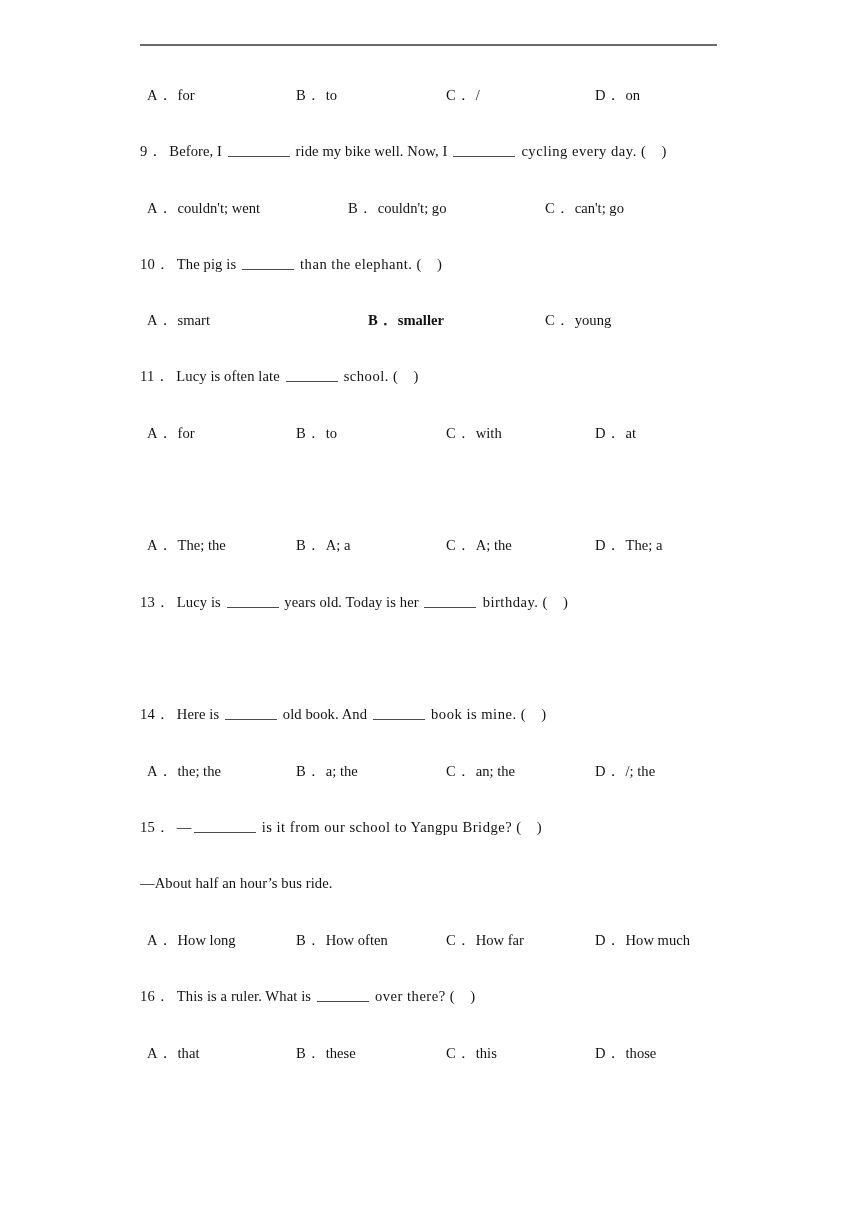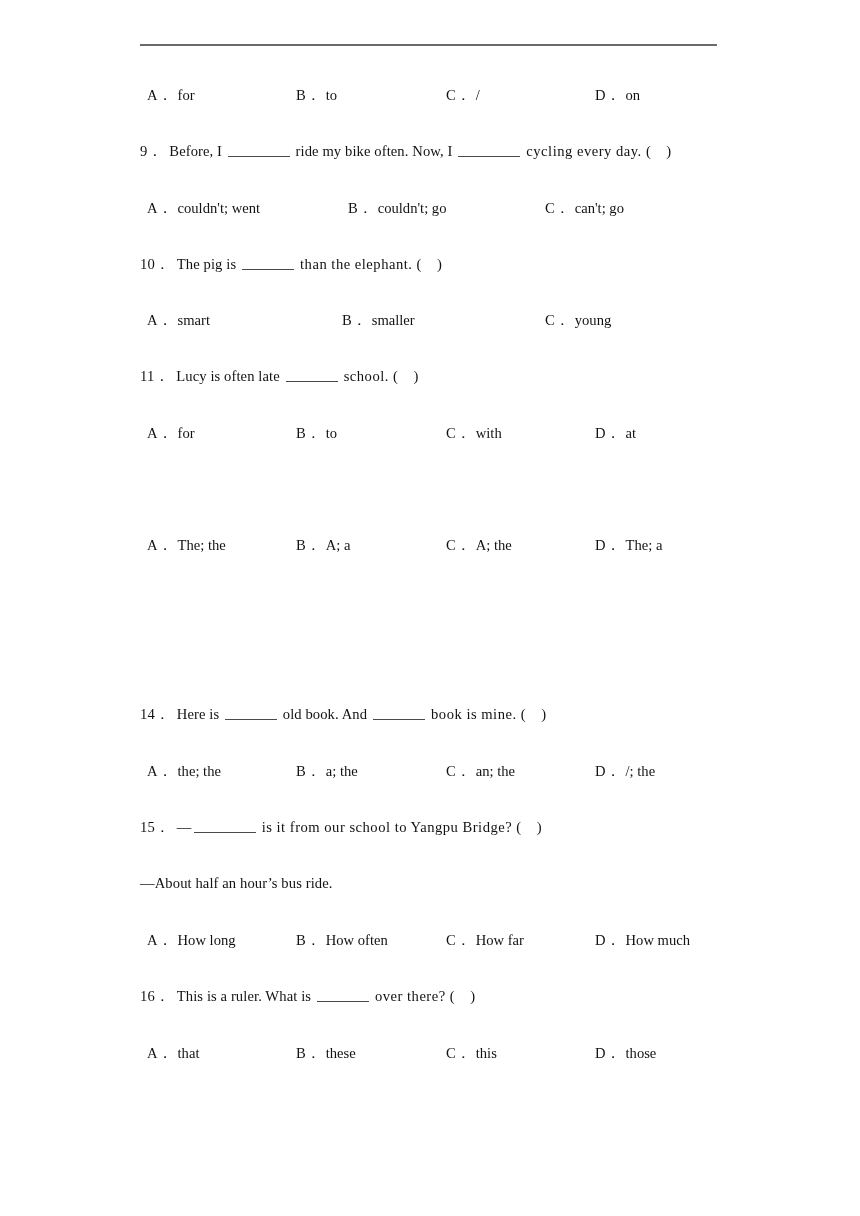--- a/index.html
+++ b/index.html
@@ -85,21 +85,21 @@
     </div>
     <div class="opt" style="left:446px;">
       <span class="mark">C．</span><span class="txt">/</span>
     </div>
     <div class="opt" style="left:595px;">
       <span class="mark">D．</span><span class="txt">on</span>
     </div>
   </div>
 
   <div class="line" style="left:140px; top:141px;">
-    <span class="qnum">9．</span><span class="gap" style="width:7px;"></span><span>Before, I </span><span class="blank b-lg"></span><span> ride my bike often. Now, I </span><span class="blank b-lg"></span><span class="paren"> cycling every day. ( )</span>
+    <span class="qnum">9．</span><span class="gap" style="width:7px;"></span><span>Before, I </span><span class="blank b-lg"></span><span> ride my bike well. Now, I </span><span class="blank b-lg"></span><span class="paren"> cycling every day. ( )</span>
   </div>
 
   <div class="opt-row" style="top:198px;">
     <div class="opt" style="left:147px;">
       <span class="mark">A．</span><span class="txt">couldn't; went</span>
     </div>
     <div class="opt" style="left:348px;">
       <span class="mark">B．</span><span class="txt">couldn't; go</span>
     </div>
     <div class="opt" style="left:545px;">
@@ -108,21 +108,21 @@
   </div>
 
   <div class="line" style="left:140px; top:254px;">
     <span class="qnum">10．</span><span class="gap" style="width:7px;"></span><span>The pig is </span><span class="blank b-md"></span><span class="paren"> than the elephant. ( )</span>
   </div>
 
   <div class="opt-row" style="top:310px;">
     <div class="opt" style="left:147px;">
       <span class="mark">A．</span><span class="txt">smart</span>
     </div>
-    <div class="opt" style="left:342px;">
+    <div class="opt" style="left:368px;font-weight:bold;">
       <span class="mark">B．</span><span class="txt">smaller</span>
     </div>
     <div class="opt" style="left:545px;">
       <span class="mark">C．</span><span class="txt">young</span>
     </div>
   </div>
 
   <div class="line" style="left:140px; top:366px;">
     <span class="qnum">11．</span><span class="gap" style="width:7px;"></span><span>Lucy is often late </span><span class="blank b-md"></span><span class="paren"> school. ( )</span>
   </div>
@@ -151,20 +151,23 @@
       <span class="mark">B．</span><span class="txt">A; a</span>
     </div>
     <div class="opt" style="left:446px;">
       <span class="mark">C．</span><span class="txt">A; the</span>
     </div>
     <div class="opt" style="left:595px;">
       <span class="mark">D．</span><span class="txt">The; a</span>
     </div>
   </div>
 
+  <div class="line" style="left:140px; top:592px;">
+    <span class="qnum">13．</span><span class="gap" style="width:7px;"></span><span>Lucy is </span><span class="blank b-md"></span><span> years old. Today is her </span><span class="blank b-md"></span><span class="paren"> birthday. ( )</span>
+  </div>
 
 
   <div class="line" style="left:140px; top:704px;text-align:center;">
     <span class="qnum">14．</span><span class="gap" style="width:7px;"></span><span>Here is </span><span class="blank b-md"></span><span> old book. And </span><span class="blank b-md"></span><span class="paren"> book is mine. ( )</span>
   </div>
 
   <div class="opt-row" style="top:761px;">
     <div class="opt" style="left:147px;">
       <span class="mark">A．</span><span class="txt">the; the</span>
     </div>

